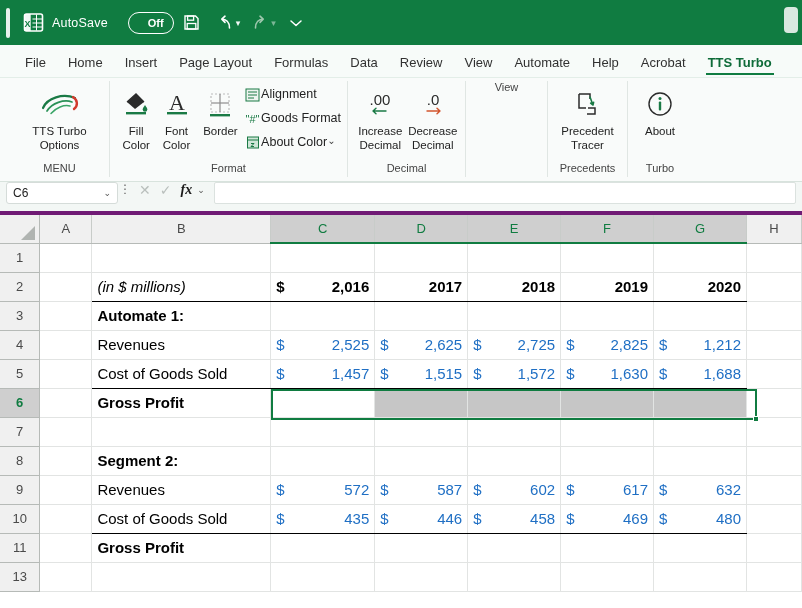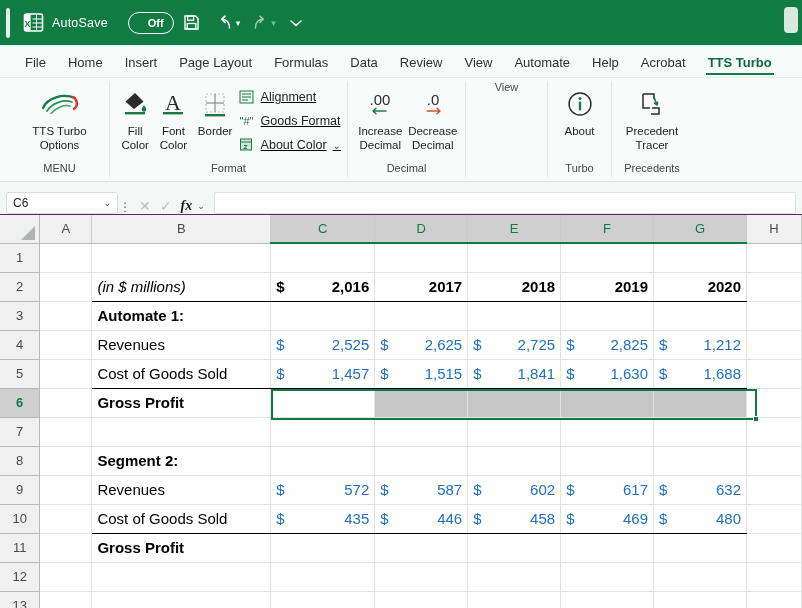--- a/index.html
+++ b/index.html
@@ -106,29 +106,29 @@
   }
   .bigbtn {
     width: 74px; display: flex; flex-direction: column; align-items: center;
     padding-top: 5px;
   }
   .bigbtn .ico { height: 38px; display: flex; align-items: center; justify-content: center; }
   .bigbtn .lbl {
     font-size: 11.5px; color: #222; text-align: center; line-height: 1.18; margin-top: 1px;
   }
   .smallcol { display: flex; flex-direction: column; padding-top: 6px; gap: 4px; }
-  .smallbtn { display: flex; align-items: center; gap: 6px; height: 20px; text-decoration: underline; }
+  .smallbtn { display: flex; align-items: flex-start; gap: 0; height: 20px; }
   .smallbtn .lbl { font-size: 12.5px; color: #222; white-space: nowrap; }
   .smallbtn .sico { width: 17px; height: 16px; display:flex; align-items:center; justify-content:center; }
 
   
   .formulabar {
     height: 33px; background: #f3f7f5;
-    display: flex; align-items: flex-end; padding: 0 6px;
-    border-bottom: 1px solid #701a75;
+    display: flex; align-items: flex-start; padding: 0 6px;
+    border-bottom: 4px solid #701a75;
   }
   .namebox {
     width: 112px; height: 22px; background: #fff;
     border: 1px solid #d5dcd9; border-radius: 3px;
     display: flex; align-items: center; padding: 0 6px;
     font-size: 12px; color: #222; justify-content: space-between;
   }
   .namebox .nb-caret { font-size: 9px; color: #555; }
   .fb-dots { width: 14px; text-align: center; color: #666; font-size: 12px; letter-spacing: 0; }
   .fb-icons { display: flex; align-items: center; gap: 9px; padding: 0 7px; }
@@ -381,53 +381,53 @@
         </div>
       </div>
     </div>
     <div class="rgroup-label">Decimal</div>
   </div>
 
   <div class="rgroup" style="width:82px">
     <div class="rgroup-label">View</div>
   </div>
 
+  <div class="rgroup" style="width:80px">
+    <div class="rgroup-items">
+      <div class="bigbtn" style="width:72px">
+        <div class="ico">
+          <svg width="34" height="30" viewBox="0 0 34 30">
+            <path d="M8 4 h11 v5 M8 4 v14 h7" fill="none" stroke="#2b2b2b" stroke-width="1.5"></path>
+            <path d="M17 18 h7 v6 h-8" fill="none" stroke="#2b2b2b" stroke-width="1.5"></path>
+            <path d="M19 7 L22 15 M19.6 13.2 L22 15 L22.6 12.4" fill="none" stroke="#1a7a45" stroke-width="1.6" stroke-linecap="round" stroke-linejoin="round"></path>
+          </svg>
+        </div>
+        <div class="lbl">
+          <span>Precedent</span><br>
+          <span>Tracer</span>
+        </div>
+      </div>
+    </div>
+    <div class="rgroup-label">Precedents</div>
+  </div>
+
   <div class="rgroup" style="width:64px">
     <div class="rgroup-items">
       <div class="bigbtn" style="width:56px">
         <div class="ico">
           <svg width="32" height="30" viewBox="0 0 32 30">
             <circle cx="16" cy="14" r="11" fill="none" stroke="#2b2b2b" stroke-width="1.4"></circle>
             <circle cx="16" cy="8.5" r="1.5" fill="#1a7a45"></circle>
             <rect x="14.8" y="11.5" width="2.4" height="9" rx="1" fill="#1a7a45"></rect>
           </svg>
         </div>
         <div class="lbl">About</div>
       </div>
     </div>
     <div class="rgroup-label">Turbo</div>
-  </div>
-
-  <div class="rgroup" style="width:80px">
-    <div class="rgroup-items">
-      <div class="bigbtn" style="width:72px">
-        <div class="ico">
-          <svg width="34" height="30" viewBox="0 0 34 30">
-            <path d="M8 4 h11 v5 M8 4 v14 h7" fill="none" stroke="#2b2b2b" stroke-width="1.5"></path>
-            <path d="M17 18 h7 v6 h-8" fill="none" stroke="#2b2b2b" stroke-width="1.5"></path>
-            <path d="M19 7 L22 15 M19.6 13.2 L22 15 L22.6 12.4" fill="none" stroke="#1a7a45" stroke-width="1.6" stroke-linecap="round" stroke-linejoin="round"></path>
-          </svg>
-        </div>
-        <div class="lbl">
-          <span>Precedent</span><br>
-          <span>Tracer</span>
-        </div>
-      </div>
-    </div>
-    <div class="rgroup-label">Precedents</div>
   </div>
 </div>
 
 <div class="formulabar">
   <div class="namebox">
     <span>C6</span>
     <span class="nb-caret">⌄</span>
   </div>
   <div class="fb-dots">⋮</div>
   <div class="fb-icons">
@@ -575,21 +575,21 @@
           </td>
       <td class="cell bbot">
             <div class="money">
               <span class="d">$</span>
               <span class="v">1,515</span>
             </div>
           </td>
       <td class="cell bbot">
             <div class="money">
               <span class="d">$</span>
-              <span class="v">1,841</span>
+              <span class="v">1,572</span>
             </div>
           </td>
       <td class="cell bbot">
             <div class="money">
               <span class="d">$</span>
               <span class="v">1,630</span>
             </div>
           </td>
       <td class="cell bbot">
             <div class="money">
@@ -715,31 +715,20 @@
       <td class="cell"></td>
       <td class="cell lbl-b">Gross Profit</td>
       <td class="cell"></td>
       <td class="cell"></td>
       <td class="cell"></td>
       <td class="cell"></td>
       <td class="cell"></td>
       <td class="cell"></td>
     </tr>
 
-    <tr>
-      <th class="rowhead">12</th>
-      <td class="cell"></td>
-      <td class="cell"></td>
-      <td class="cell"></td>
-      <td class="cell"></td>
-      <td class="cell"></td>
-      <td class="cell"></td>
-      <td class="cell"></td>
-      <td class="cell"></td>
-    </tr>
 
     <tr>
       <th class="rowhead">13</th>
       <td class="cell"></td>
       <td class="cell"></td>
       <td class="cell"></td>
       <td class="cell"></td>
       <td class="cell"></td>
       <td class="cell"></td>
       <td class="cell"></td>

